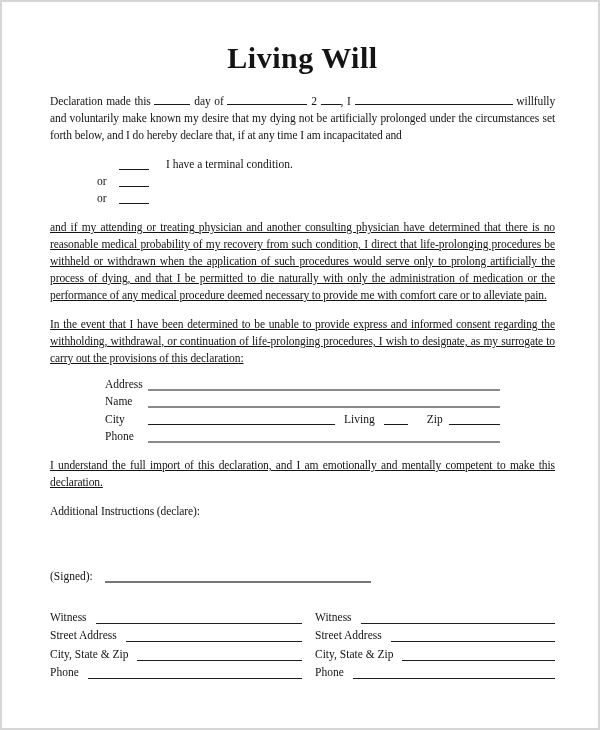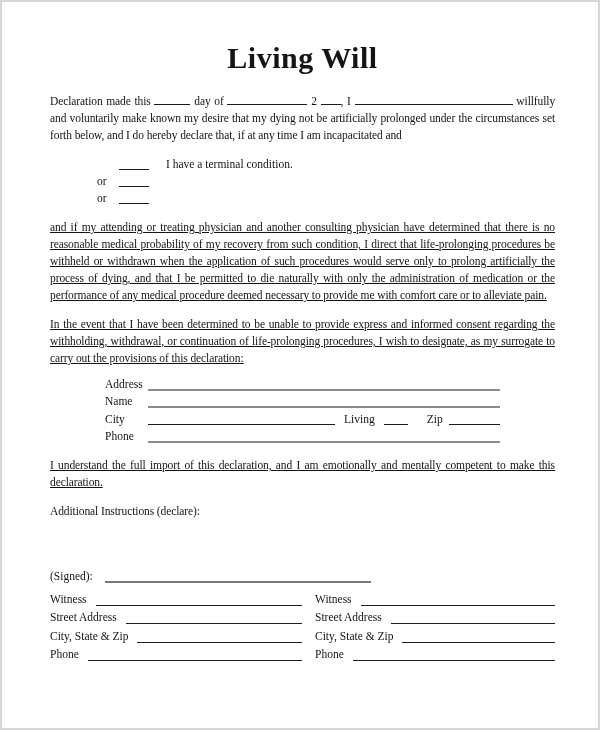--- a/index.html
+++ b/index.html
@@ -52,21 +52,21 @@
   .state-label{flex:none;margin-left:9px;}
   .state-line{flex:none;width:24px;margin-left:9px;}
   .zip-label{flex:none;margin-left:19px;}
   .zip-line{flex:1;margin-left:6px;}
   
   .addl{margin-top:12px;}
   .signed-row{display:flex;align-items:flex-end;margin-top:48px;height:17px;}
   .signed-label{flex:none;}
   .sig-line{flex:none;width:266px;margin-left:12px;border-bottom:2px solid #777777;margin-bottom:2px;}
   
-  .witness-wrap{display:flex;margin-top:4px;}
+  .witness-wrap{display:flex;margin-top:22px;}
   .w-col{width:252px;flex:none;}
   .w-col.right{width:240px;margin-left:13px;}
   .w-row{display:flex;align-items:flex-end;height:18.5px;}
   .w-label{flex:none;}
   .w-line{flex:1;margin-left:9px;border-bottom:1px solid #1f1f1f;margin-bottom:2px;}
 </style>
 </head>
 <body>
 
 <div class="page">

